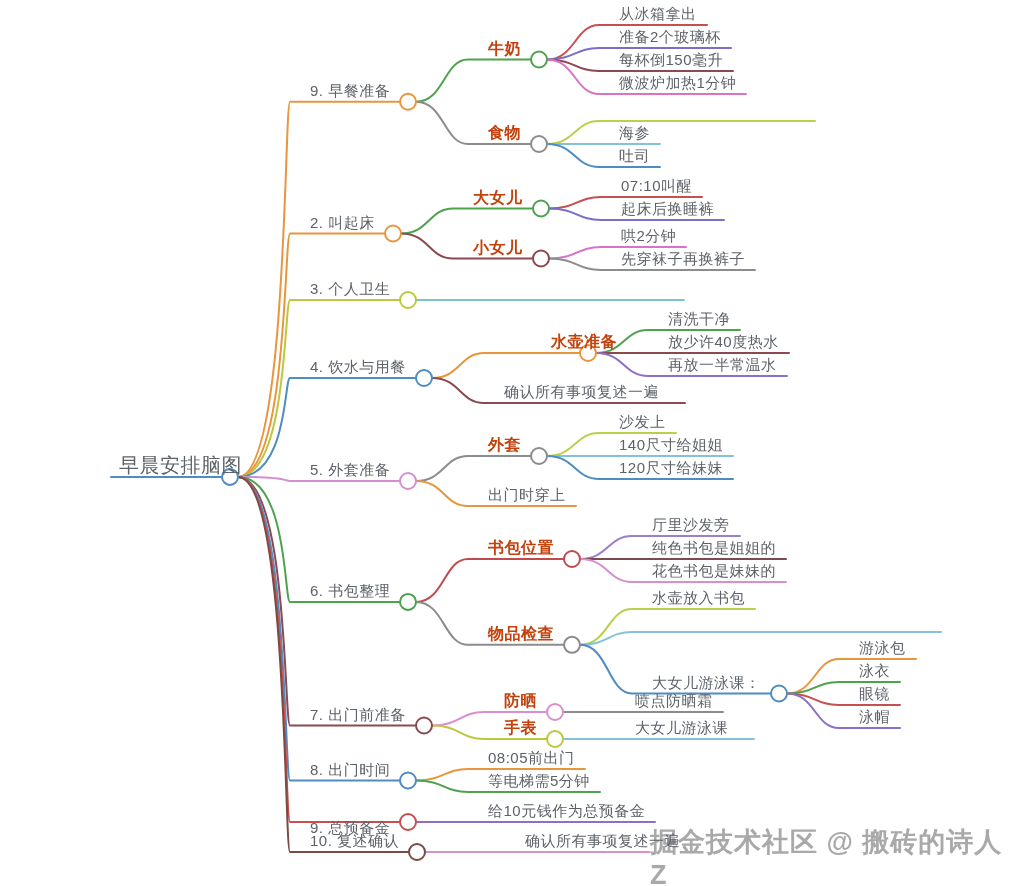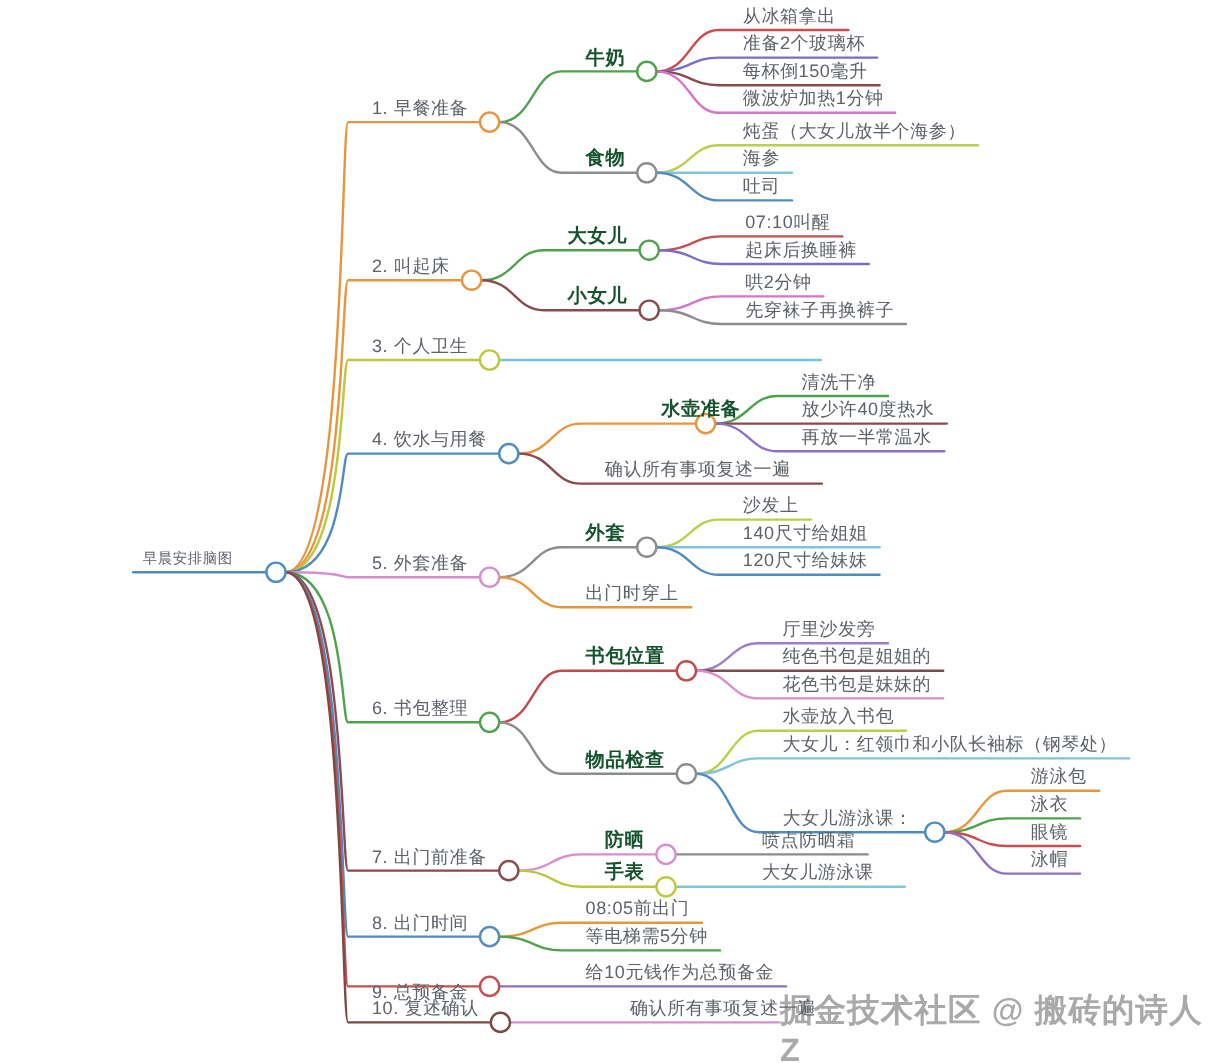--- a/index.html
+++ b/index.html
@@ -5,22 +5,22 @@
   html,body{margin:0;padding:0;background:#ffffff;}
   #stage{
     position:relative;width:1017px;height:886px;overflow:hidden;background:#ffffff;
     font-family:"Liberation Sans","DejaVu Sans",sans-serif;
   }
   #edges{position:absolute;left:0;top:0;}
   .label{
     position:absolute;white-space:nowrap;
     color:#5d6269;font-size:15px;line-height:20px;letter-spacing:.5px;
   }
-  .label.bold{font-weight:bold;color:#14532d;font-size:16px;line-height:21px;}
-  .label.root{font-size:12px;line-height:21px;}
+  .label.bold{font-weight:bold;color:#c2410c;font-size:16px;line-height:21px;}
+  .label.root{font-size:20px;line-height:21px;}
   #watermark{
     position:absolute;left:650px;top:824px;
     font-size:27px;font-weight:bold;letter-spacing:1px;
     color:#a9a9a9;
     text-shadow:2px 2px 0 #ffffff,1px 1px 0 #ffffff,-1px -1px 1px rgba(255,255,255,.6);
   }
 </style>
 </head>
 <body>
 
@@ -101,28 +101,27 @@
       <circle cx="779" cy="693.5" r="8" fill="#ffffff" stroke="#4e8cc2" stroke-width="2"></circle>
       <circle cx="424" cy="725.5" r="8" fill="#ffffff" stroke="#8a4a50" stroke-width="2"></circle>
       <circle cx="555" cy="712" r="8" fill="#ffffff" stroke="#d88fd0" stroke-width="2"></circle>
       <circle cx="555" cy="739" r="8" fill="#ffffff" stroke="#bdc83e" stroke-width="2"></circle>
       <circle cx="408" cy="780.5" r="8" fill="#ffffff" stroke="#4e8cc2" stroke-width="2"></circle>
       <circle cx="408" cy="822" r="8" fill="#ffffff" stroke="#c84f4f" stroke-width="2"></circle>
       <circle cx="417" cy="852" r="8" fill="#ffffff" stroke="#7b4a45" stroke-width="2"></circle>
     </svg>
   <div id="watermark">掘金技术社区 @ 搬砖的诗人Z</div>
 <div class="label root" style="left: 119px; top: 454.875px;">早晨安排脑图</div>
-    <div class="label" style="left: 310px; top: 80.75px;">1. 早餐准备</div>
+    <div class="label" style="left: 310px; top: 80.75px;">9. 早餐准备</div>
     <div class="label bold" style="left: 488px; top: 37.5px;">牛奶</div>
     <div class="label" style="left: 619px; top: 4px;">从冰箱拿出</div>
     <div class="label" style="left: 619px; top: 27px;">准备2个玻璃杯</div>
     <div class="label" style="left: 619px; top: 50px;">每杯倒150毫升</div>
     <div class="label" style="left: 619px; top: 73px;">微波炉加热1分钟</div>
     <div class="label bold" style="left: 488px; top: 122px;">食物</div>
-    <div class="label" style="left: 619px; top: 100px;">炖蛋（大女儿放半个海参）</div>
     <div class="label" style="left: 619px; top: 123px;">海参</div>
     <div class="label" style="left: 619px; top: 146px;">吐司</div>
     <div class="label" style="left: 310px; top: 212.5px;">2. 叫起床</div>
     <div class="label bold" style="left: 473px; top: 186.5px;">大女儿</div>
     <div class="label" style="left: 621px; top: 176px;">07:10叫醒</div>
     <div class="label" style="left: 621px; top: 199px;">起床后换睡裤</div>
     <div class="label bold" style="left: 473px; top: 236.5px;">小女儿</div>
     <div class="label" style="left: 621px; top: 226px;">哄2分钟</div>
     <div class="label" style="left: 621px; top: 249px;">先穿袜子再换裤子</div>
     <div class="label" style="left: 310px; top: 279px;">3. 个人卫生</div>
@@ -138,21 +137,20 @@
     <div class="label" style="left: 619px; top: 435px;">140尺寸给姐姐</div>
     <div class="label" style="left: 619px; top: 458px;">120尺寸给妹妹</div>
     <div class="label" style="left: 488px; top: 485px;">出门时穿上</div>
     <div class="label" style="left: 310px; top: 580.917px;">6. 书包整理</div>
     <div class="label bold" style="left: 488px; top: 537px;">书包位置</div>
     <div class="label" style="left: 652px; top: 515px;">厅里沙发旁</div>
     <div class="label" style="left: 652px; top: 538px;">纯色书包是姐姐的</div>
     <div class="label" style="left: 652px; top: 561px;">花色书包是妹妹的</div>
     <div class="label bold" style="left: 488px; top: 622.833px;">物品检查</div>
     <div class="label" style="left: 652px; top: 588px;">水壶放入书包</div>
-    <div class="label" style="left: 652px; top: 611px;">大女儿：红领巾和小队长袖标（钢琴处）</div>
     <div class="label" style="left: 652px; top: 672.5px;">大女儿游泳课：</div>
     <div class="label" style="left: 859px; top: 638px;">游泳包</div>
     <div class="label" style="left: 859px; top: 661px;">泳衣</div>
     <div class="label" style="left: 859px; top: 684px;">眼镜</div>
     <div class="label" style="left: 859px; top: 707px;">泳帽</div>
     <div class="label" style="left: 310px; top: 704.5px;">7. 出门前准备</div>
     <div class="label bold" style="left: 504px; top: 690px;">防晒</div>
     <div class="label" style="left: 635px; top: 691px;">喷点防晒霜</div>
     <div class="label bold" style="left: 504px; top: 717px;">手表</div>
     <div class="label" style="left: 635px; top: 718px;">大女儿游泳课</div>

